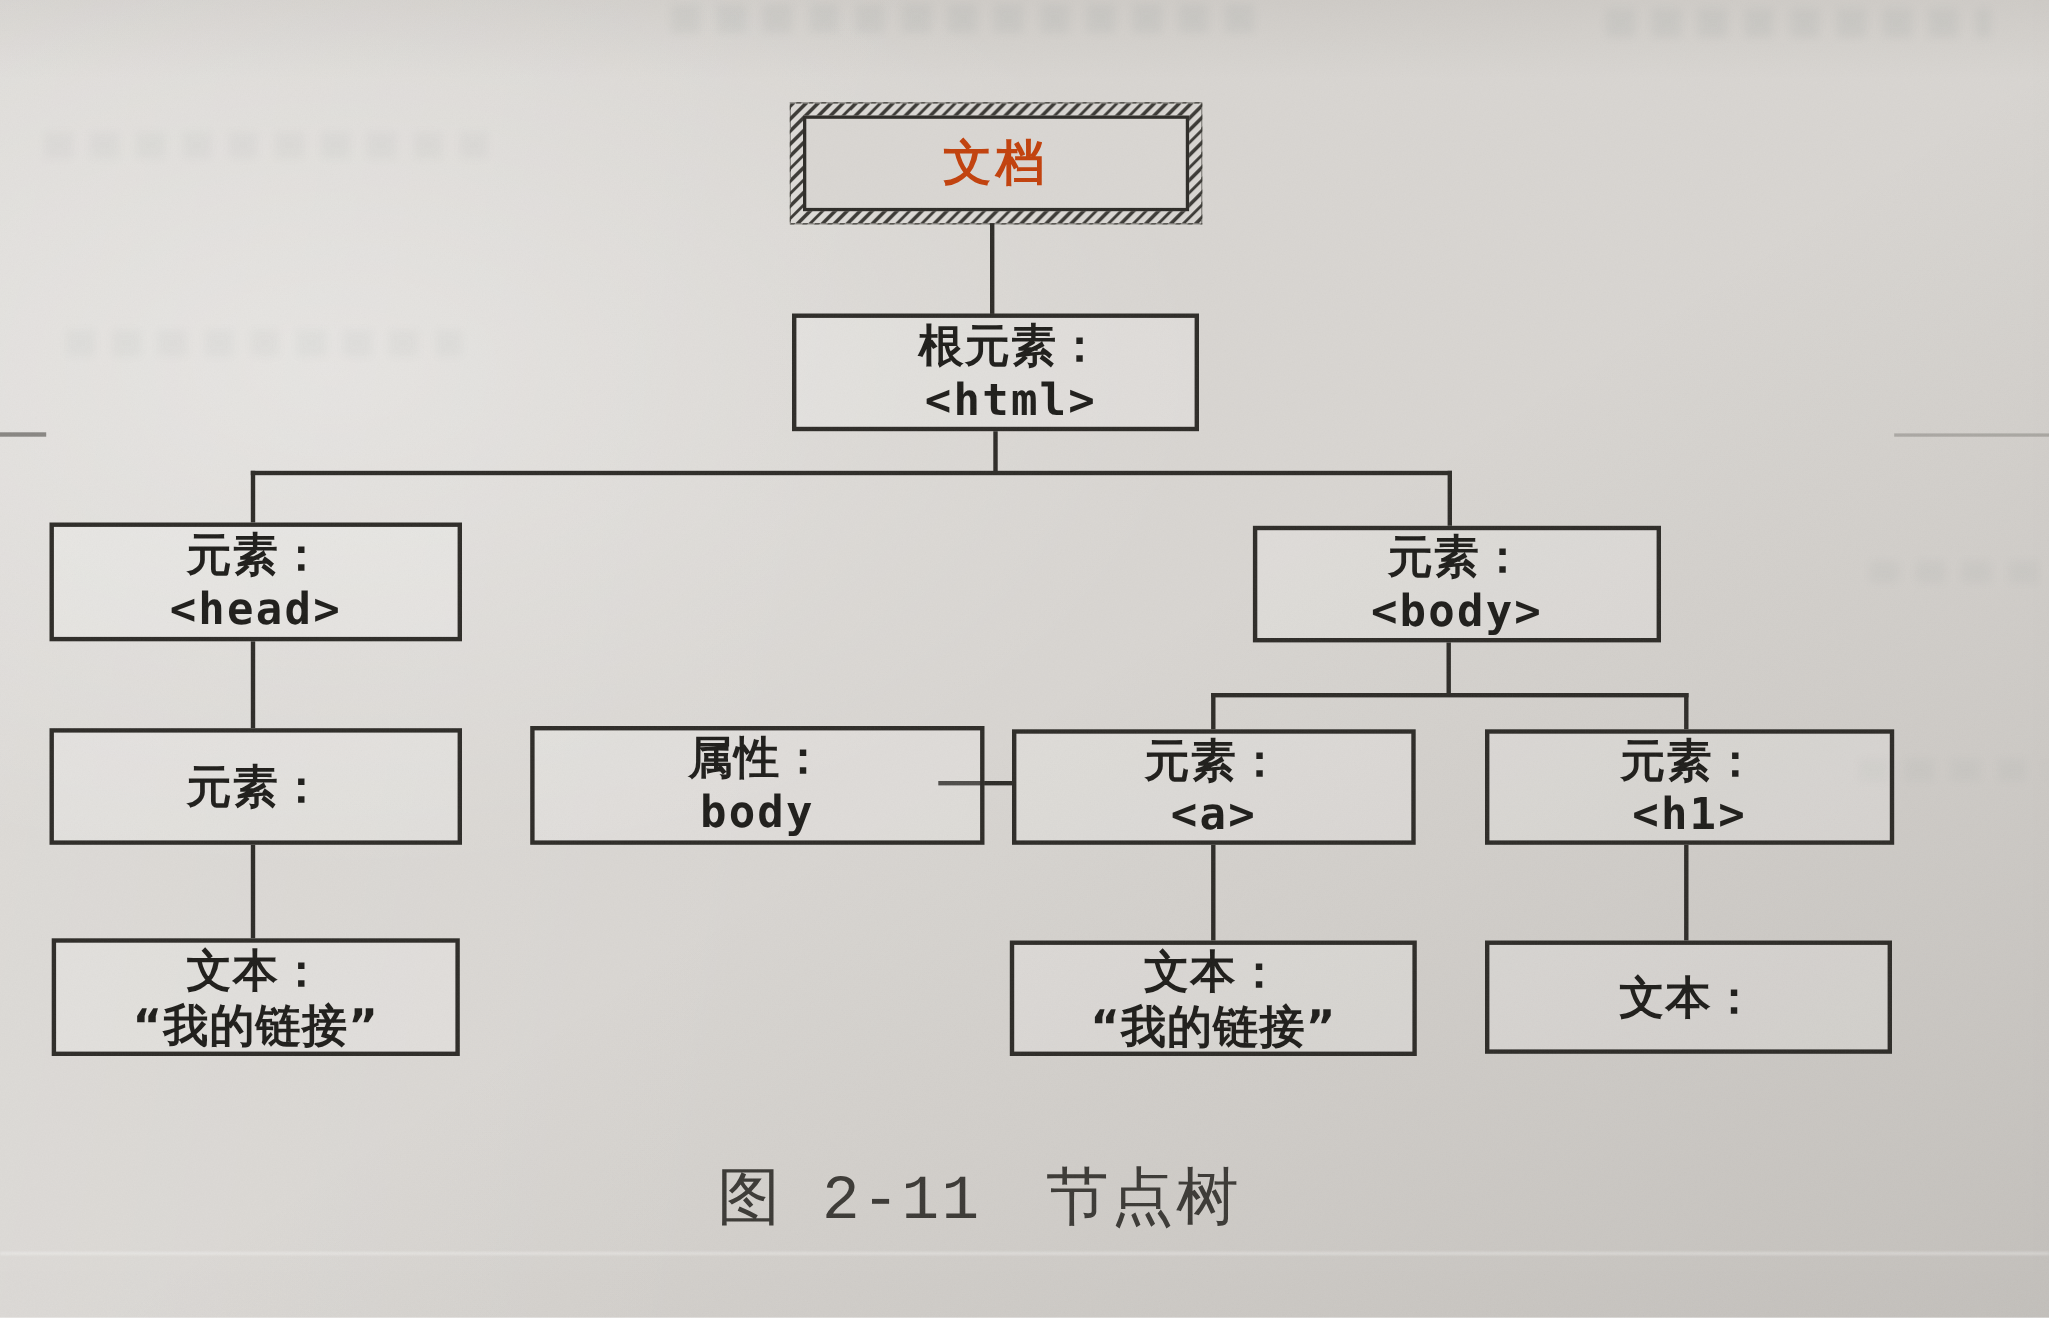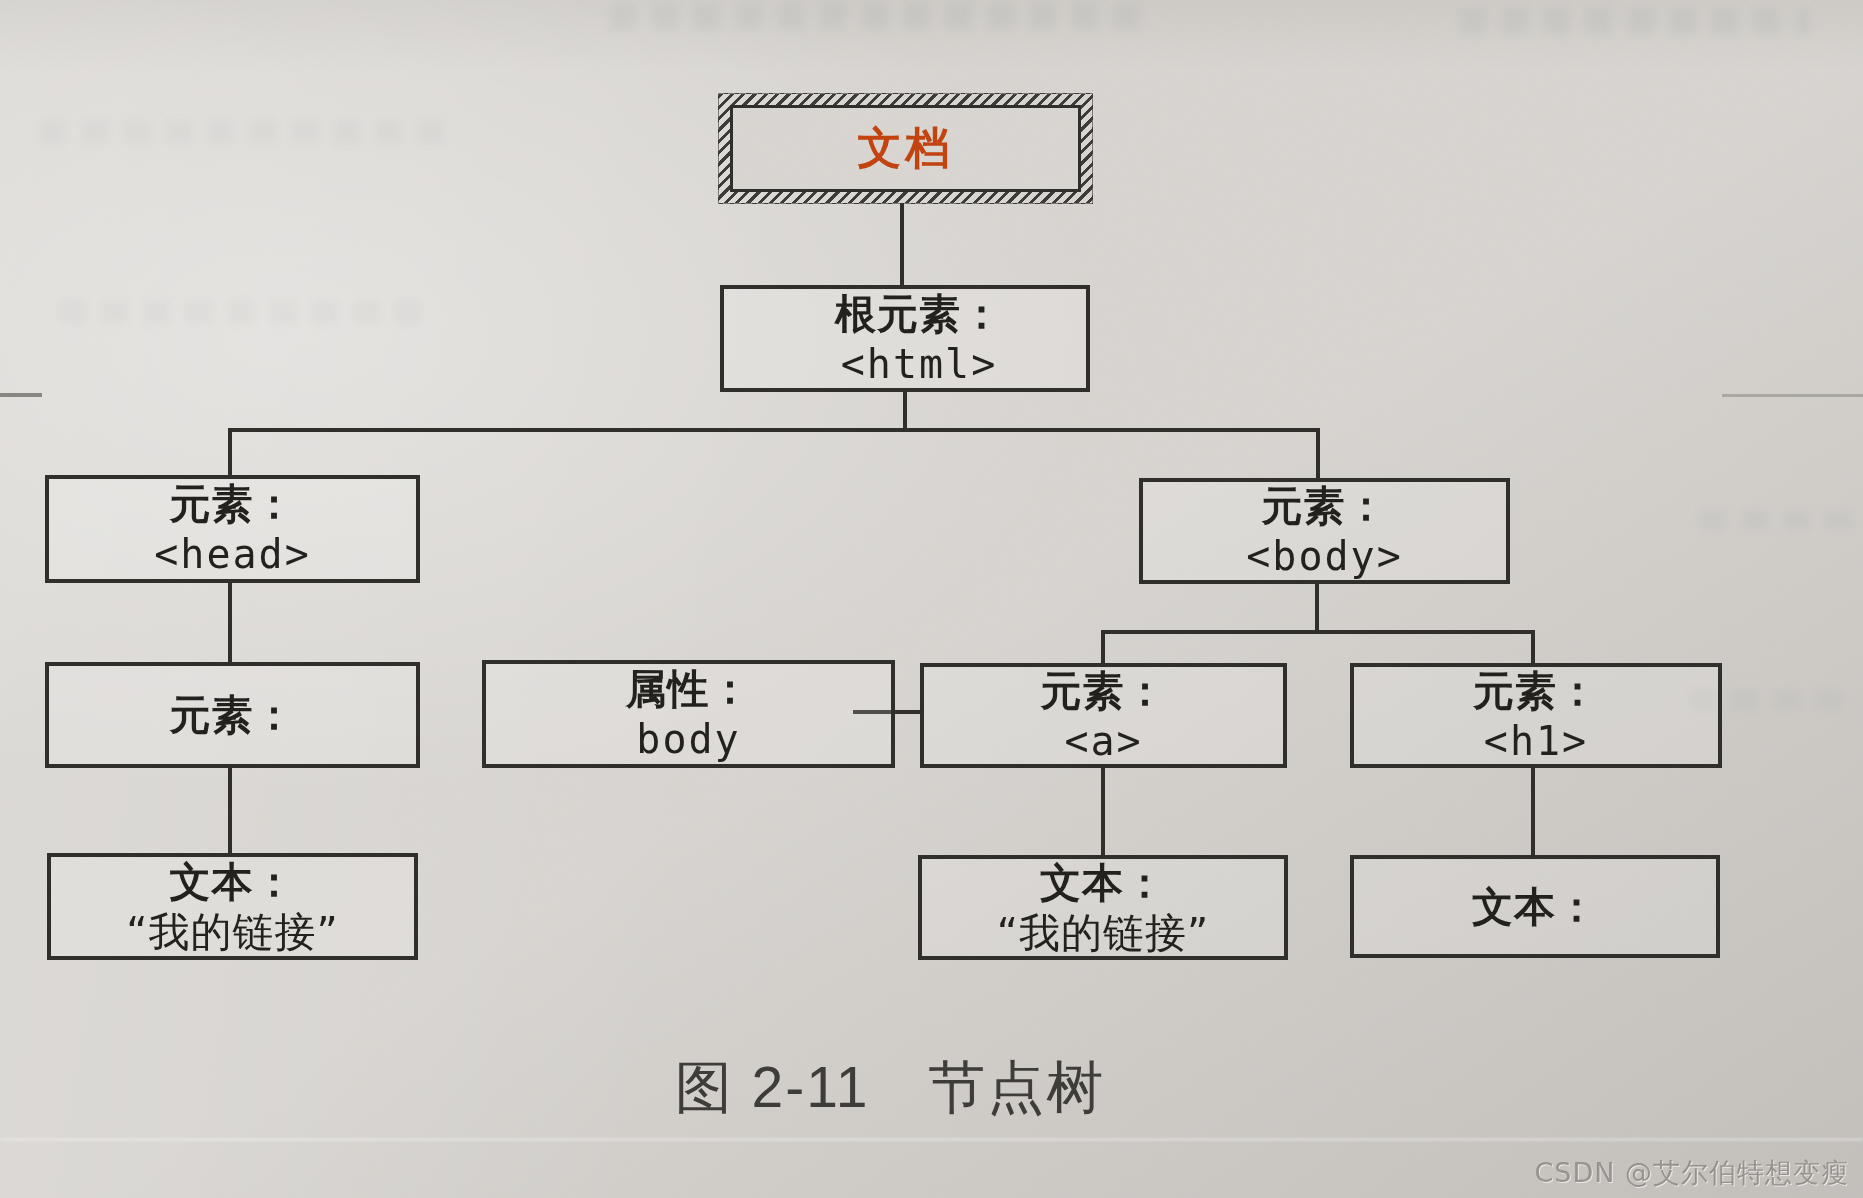--- a/index.html
+++ b/index.html
@@ -14,39 +14,39 @@
       #d8d5d1;
   }
   
   .node{
     position:absolute;box-sizing:border-box;border:4px solid #2e2c28;
     background:rgba(255,255,255,.16);
     display:flex;flex-direction:column;justify-content:center;align-items:center;
     color:#1f1e1b;text-align:center;
   }
   .node .l1{font-size:41px;font-weight:bold;line-height:50px;letter-spacing:1px;}
-  .node .l2{font-size:41px;font-weight:normal;line-height:50px;letter-spacing:1px;}
+  .node .l2{font-size:41px;font-weight:bold;line-height:50px;letter-spacing:1px;}
   .node .mono{font-family:"DejaVu Sans Mono","Liberation Mono",monospace;font-size:40px;letter-spacing:2px;}
   
   .doc-frame{
     position:absolute;box-sizing:border-box;
     background:repeating-linear-gradient(135deg,#3b3935 0 3px,rgba(0,0,0,0) 3px 8px);
     border:1px solid rgba(60,58,53,.6);
   }
   .doc-inner{
     position:absolute;inset:11px;box-sizing:border-box;
     border:3px solid #2e2c28;background:#d9d6d2;
     display:flex;justify-content:center;align-items:center;
     font-size:44px;font-weight:bold;color:#c2410c;letter-spacing:4px;
   }
   .line{position:absolute;background:#2e2c28;}
   
   .caption{
     position:absolute;left:590px;top:1050px;width:600px;text-align:center;
-    font-family:Liberation Sans, sans-serif;
+    font-family:Liberation Mono, monospace;
     font-size:57px;color:#3c3a36;letter-spacing:2px;
   }
   .watermark{
     position:absolute;right:14px;top:1155px;
     font-size:27px;color:rgba(138,133,126,.85);
     text-shadow:1px 1px 0 rgba(255,255,255,.65);
     letter-spacing:1px;
   }
   
   .ghost{position:absolute;filter:blur(4px);opacity:.08;
@@ -132,21 +132,20 @@
     <div class="l1">文本：</div>
     <div class="l2">“我的链接”</div>
   </div>
 
   <div class="node" style="left:1350px;top:855px;width:370px;height:103px;">
     <div class="l1">文本：</div>
   </div>
 
   <div class="caption">图 2-11　节点树</div>
 
-  <div class="watermark">CSDN @艾尔伯特想变瘦</div>
 
   <svg class="noise" xmlns="http://www.w3.org/2000/svg">
     <filter id="grain">
       <feTurbulence type="fractalNoise" baseFrequency="0.8" numOctaves="2" stitchTiles="stitch"></feTurbulence>
       <feColorMatrix type="saturate" values="0"></feColorMatrix>
       <feComponentTransfer>
           <feFuncA type="linear" slope="0.09" intercept="0"></feFuncA>
         </feComponentTransfer>
     </filter>
     <rect width="100%" height="100%" filter="url(#grain)"></rect>

